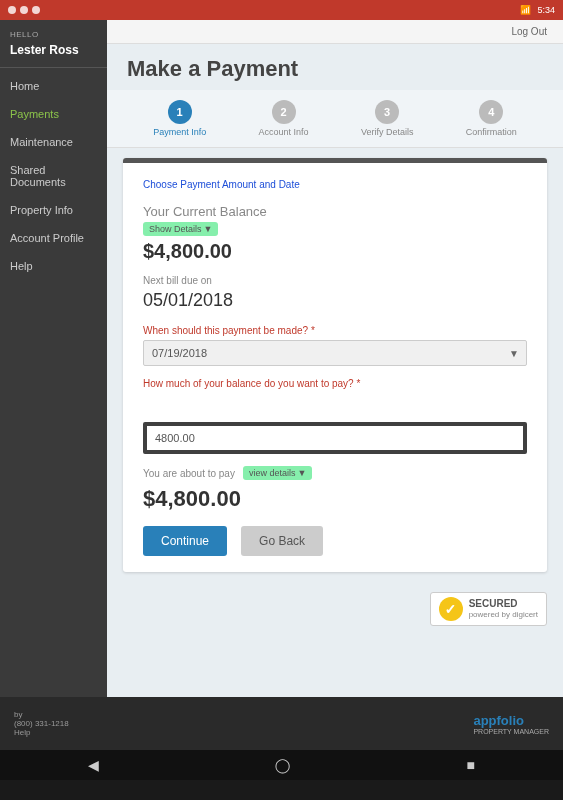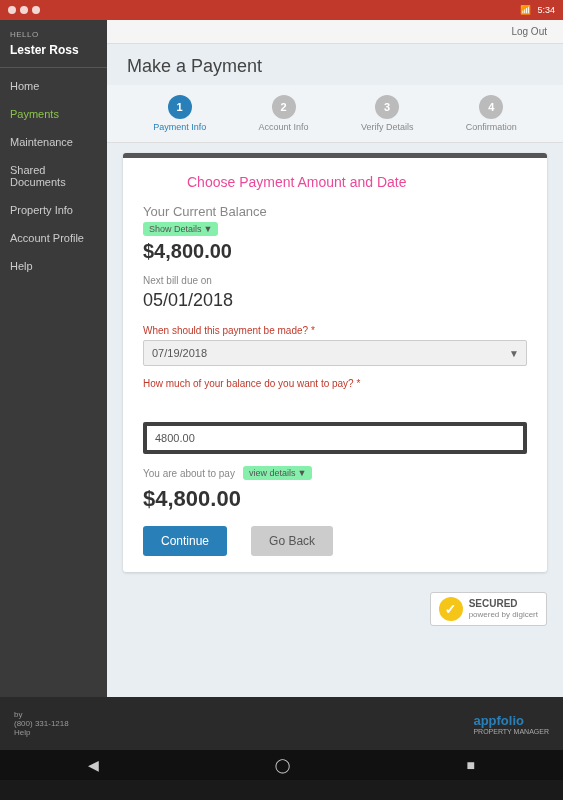--- a/index.html
+++ b/index.html
@@ -118,23 +118,23 @@
       cursor: pointer;
       background: none;
       border: none;
     }
 
     .page-header {
       padding: 12px 20px 8px 20px;
     }
 
     .page-title {
-      font-size: 18px;
+      font-size: 22px;
       color: #444;
-      font-weight: 400;
+      font-weight: 700;
     }
 
     
     .steps-container {
       background: #f0f4f7;
       padding: 10px 20px;
       display: flex;
       justify-content: space-around;
       border-bottom: 1px solid #ddd;
     }
@@ -188,24 +188,23 @@
     .form-card-top-bar {
       height: 5px;
       background: #555;
     }
 
     .form-card-body {
       padding: 16px 20px;
     }
 
     .section-title {
-      font-size: 14px;
-      color: #ec4899;
+      font-size: 10px;
+      color: #1d4ed8;
       margin-bottom: 14px;
-      margin-left: 44px;
     }
 
     .field-label {
       font-size: 13px;
       color: #888;
       margin-bottom: 3px;
     }
 
     .balance-row {
       display: flex;
@@ -312,21 +311,21 @@
 
     .pay-amount {
       font-size: 22px;
       color: #333;
       font-weight: bold;
       margin-bottom: 14px;
     }
 
     .action-buttons {
       display: flex;
-      gap: 24px;
+      gap: 14px;
       margin-top: 8px;
     }
 
     .btn-continue {
       background: #2980b9;
       color: white;
       border: none;
       padding: 8px 18px;
       border-radius: 3px;
       font-size: 12px;

